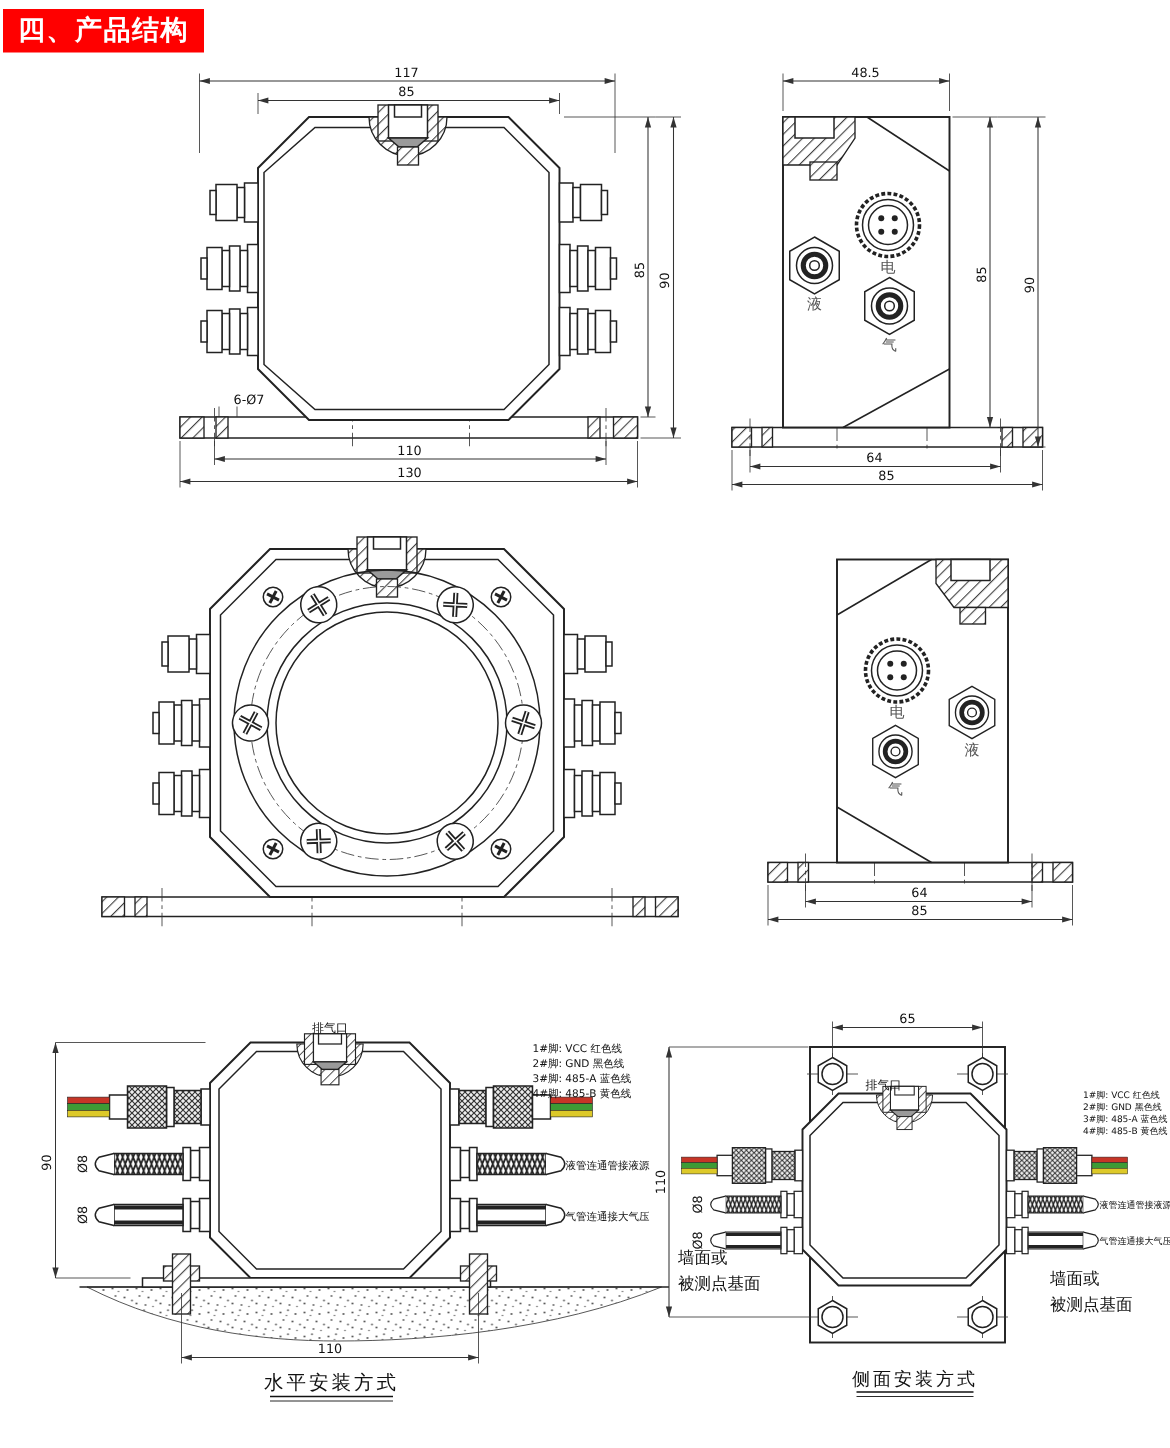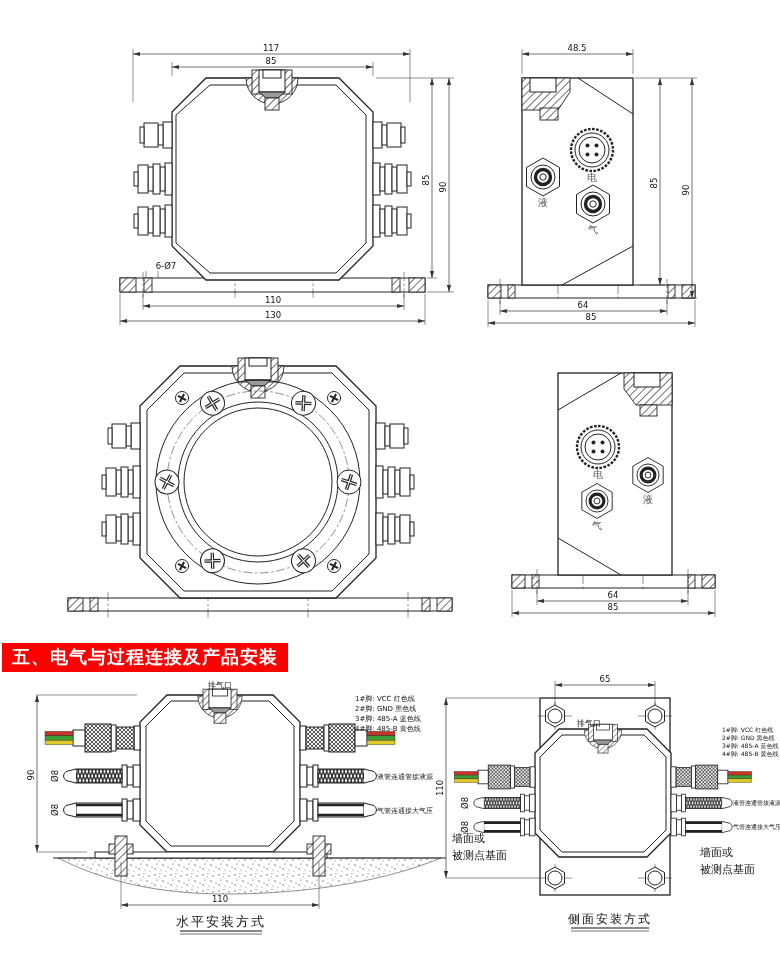--- a/index.html
+++ b/index.html
@@ -27,22 +27,22 @@
   .cap{font-size:8px;fill:#111;text-anchor:middle;}
   .lb{font-size:13px;fill:#111;text-anchor:middle;letter-spacing:2px;}
   .lb2{font-size:12px;fill:#111;text-anchor:middle;letter-spacing:2px;}
   .wall{font-size:11px;fill:#111;text-anchor:start;}
 </style>
 </head>
 <body>
 
 <div id="page">
 
-  <div class="banner" id="banner5">
-    <span>五、电气与过程连接及产品安装</span>
+  <div class="banner" id="banner4">
+    <span>四、产品结构</span>
   </div>
 
   <svg width="780" height="965" viewBox="0 0 780 965">
     <defs>
       <pattern id="hx" width="5.5" height="5.5" patternUnits="userSpaceOnUse" patternTransform="rotate(45)">
         <rect width="5.5" height="5.5" fill="#fff"></rect>
         <line x1="0" y1="0" x2="0" y2="5.5" stroke="#444" stroke-width="1.5"></line>
       </pattern>
       <pattern id="kn" width="4" height="4" patternUnits="userSpaceOnUse">
         <rect width="4" height="4" fill="#eee"></rect>

